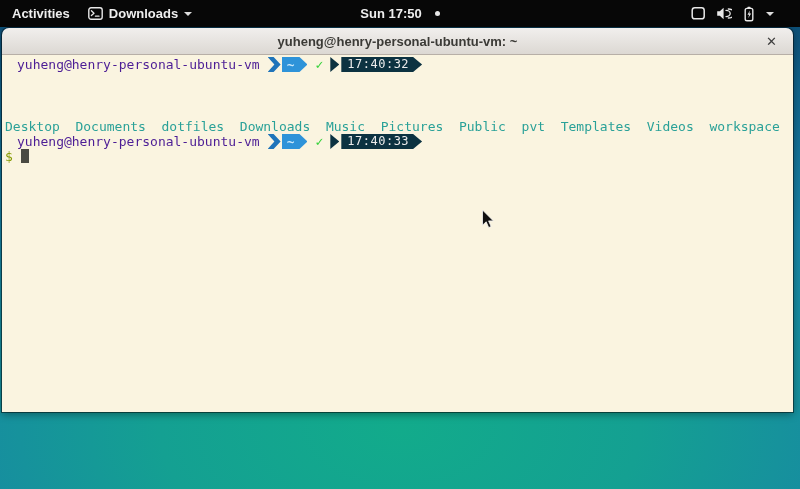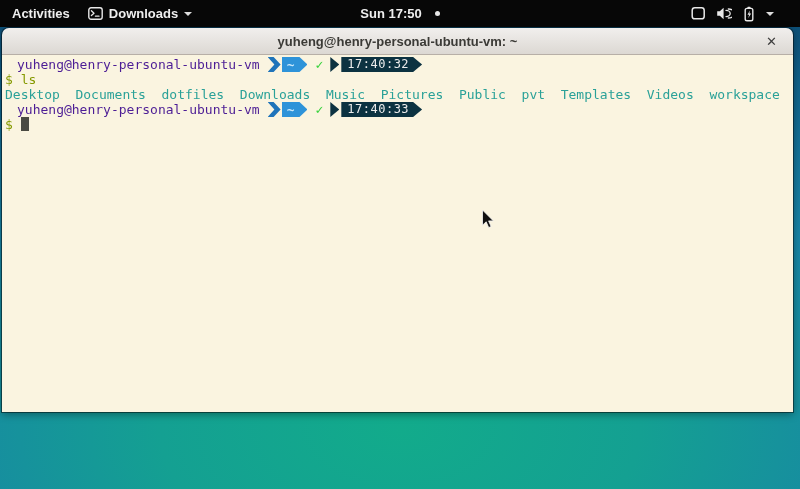--- a/index.html
+++ b/index.html
@@ -94,21 +94,21 @@
     clip-path:polygon(0 0,100% 50%,0 100%);
   }
   .pl-time {
     margin-left:2px; height:15px; line-height:15px;
     background:var(--time-bg, #0c3241); color:#ececec;
     font-size:12px; padding:0 13px 0 6px; letter-spacing:0.5px;
     clip-path:polygon(0 0,calc(100% - 9px) 0,100% 50%,calc(100% - 9px) 100%,0 100%);
   }
 
   .cmd-green { color:var(--command-green, #859900); }
-  .dir-list { color:var(--dir-teal, #2aa198); }
+  .dir-list { color:var(--dir-teal, #2aa198);margin-top:47px; }
   .block-cursor {
     display:inline-block; width:8px; height:14px;
     background:#4a4a42; vertical-align:-2px;
   }
 
   
   .mouse-cursor { position:absolute; left:481px; top:209px; pointer-events:none; }
 </style>
 </head>
 <body>
@@ -159,21 +159,20 @@
 
     <div class="t-line prompt-line">
       <span class="prompt-user">yuheng@henry-personal-ubuntu-vm</span>
       <span class="pl-chevron"></span>
       <span class="pl-dir">~</span>
       <span class="pl-check">✓</span>
       <span class="pl-time-chevron"></span>
       <span class="pl-time">17:40:32</span>
     </div>
 
-    <div class="t-line"><span class="cmd-green">$</span> <span class="cmd-green">ls</span></div>
 
     <div class="t-line dir-list">Desktop  Documents  dotfiles  Downloads  Music  Pictures  Public  pvt  Templates  Videos  workspace</div>
 
     <div class="t-line prompt-line">
       <span class="prompt-user">yuheng@henry-personal-ubuntu-vm</span>
       <span class="pl-chevron"></span>
       <span class="pl-dir">~</span>
       <span class="pl-check">✓</span>
       <span class="pl-time-chevron"></span>
       <span class="pl-time">17:40:33</span>

